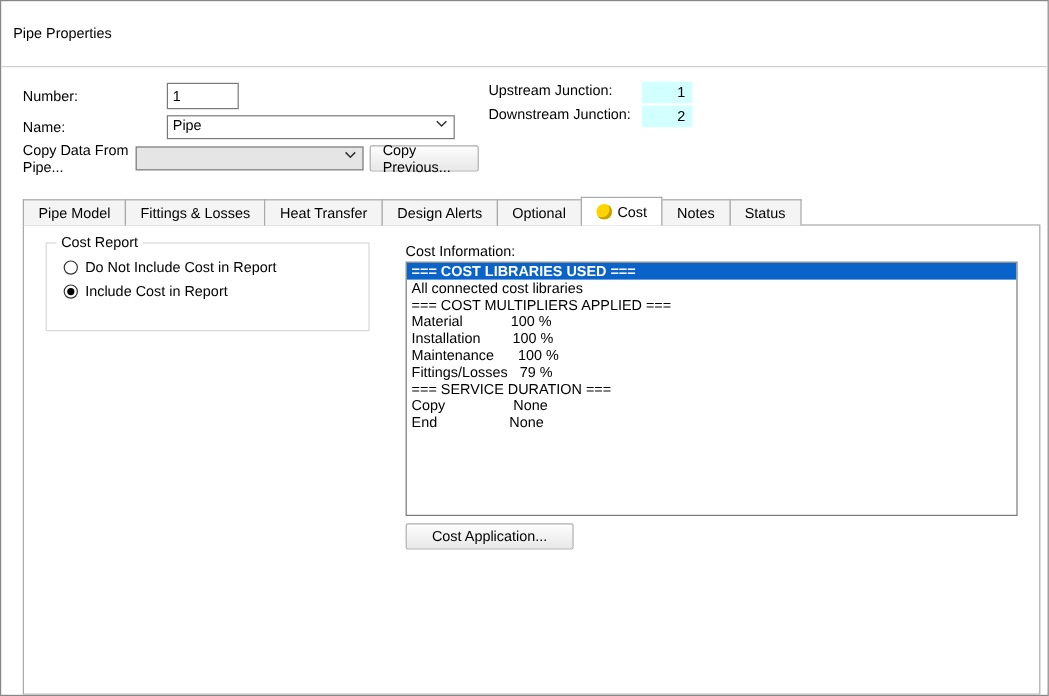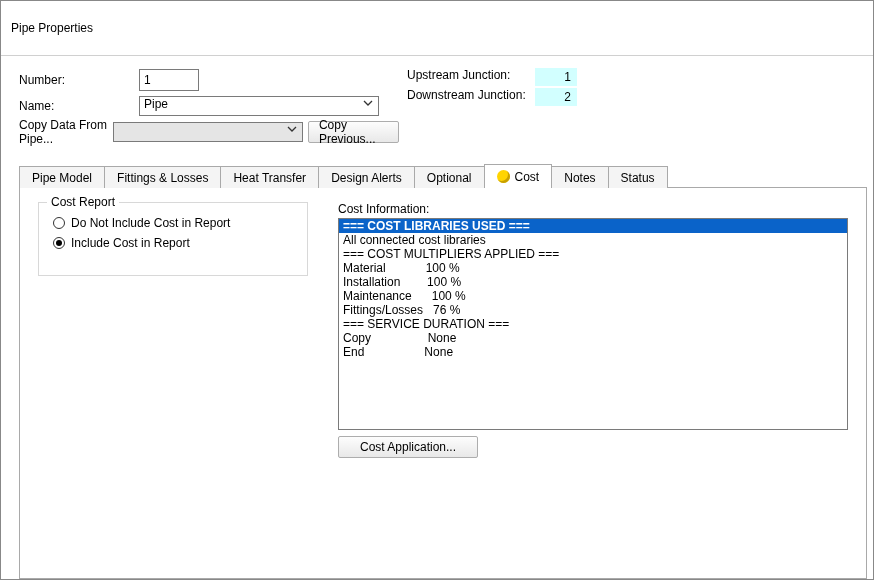--- a/index.html
+++ b/index.html
@@ -193,21 +193,21 @@
         <div class="info-col">
           <div class="info-label">Cost Information:</div>
           <div class="info-box">
             <div class="info-line sel">=== COST LIBRARIES USED ===</div>
             <div class="info-line">All connected cost libraries</div>
             <div class="info-line"></div>
             <div class="info-line">=== COST MULTIPLIERS APPLIED ===</div>
             <div class="info-line">Material            100 %</div>
             <div class="info-line">Installation        100 %</div>
             <div class="info-line">Maintenance      100 %</div>
-            <div class="info-line">Fittings/Losses   76 %</div>
+            <div class="info-line">Fittings/Losses   79 %</div>
             <div class="info-line"></div>
             <div class="info-line">=== SERVICE DURATION ===</div>
             <div class="info-line">Copy                 None</div>
             <div class="info-line">End                  None</div>
           </div>
           <div class="small-btn cost-app-btn" style="width:140px; justify-content:center;">
             <span>Cost Application...</span>
           </div>
         </div>
       </div>

